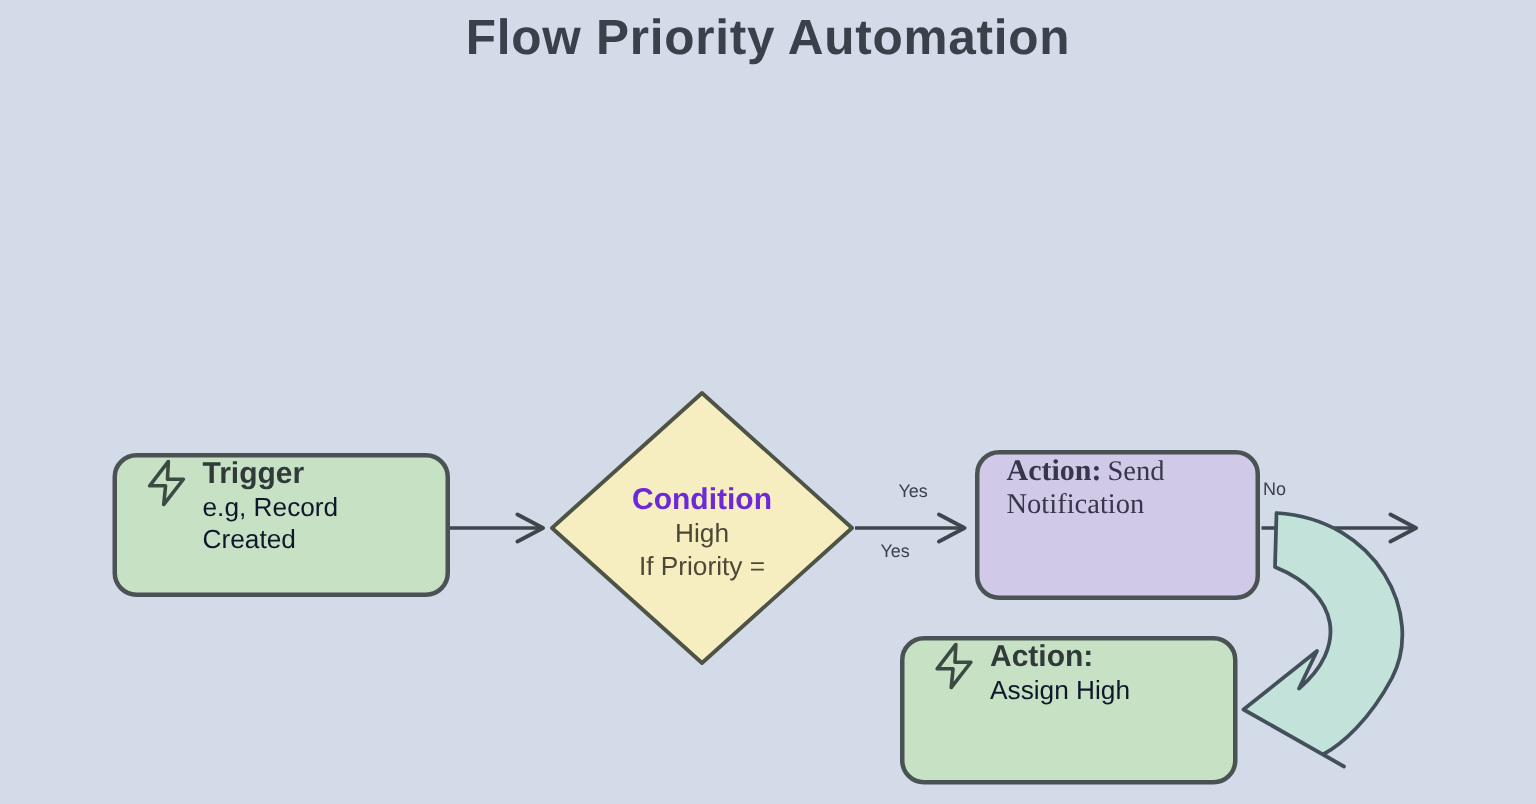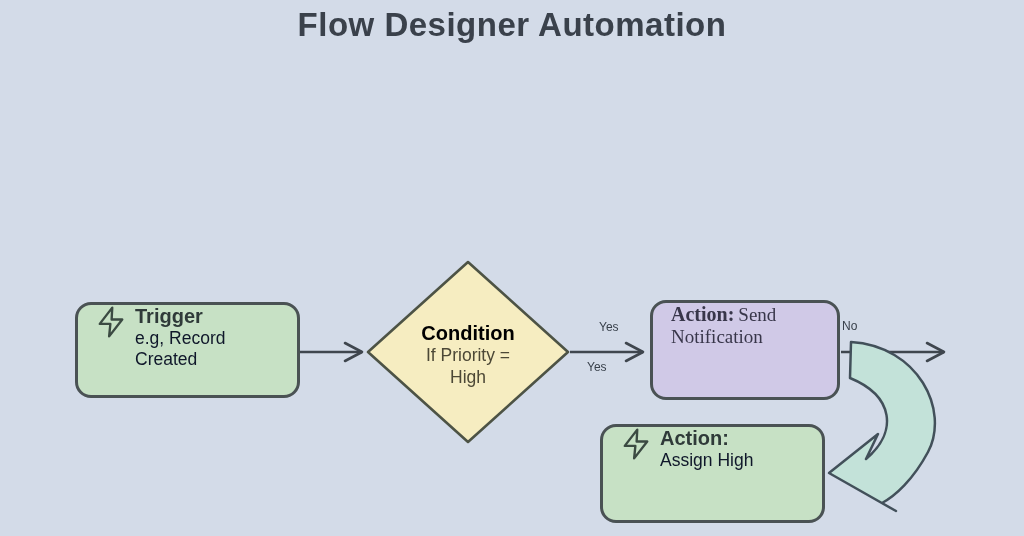--- a/index.html
+++ b/index.html
@@ -56,34 +56,34 @@
   .purple .heading, .purple .sub { color: #38364a; }
   .icon { display: flex; align-items: center; }
   .diamond-text {
     position: absolute;
     left: 388px;
     top: 322px;
     width: 160px;
     text-align: center;
     color: #4a4634;
   }
-  .diamond-text .heading { font-size: 20px; color: #000000; }
+  .diamond-text .heading { font-size: 20px; color: #6d28d9; }
   .diamond-text .sub { font-size: 17.5px; color: #4c4836; line-height: 1.25; }
   .edge-label {
     position: absolute;
     font-size: 12px;
     color: #39414b;
   }
 </style>
 </head>
 <body>
 
 <div id="stage">
 
-  <div id="diagram-title">Flow Designer Automation</div>
+  <div id="diagram-title">Flow Priority Automation</div>
 
   <svg class="layer" width="1024" height="536" viewBox="0 0 1024 536">
     <defs>
       <marker id="chev" markerUnits="userSpaceOnUse" markerWidth="26" markerHeight="24" refX="21" refY="11" orient="auto">
         <path d="M4 2 L21 11 L4 20" fill="none" stroke="#3f464e" stroke-width="2.6" stroke-linecap="round" stroke-linejoin="round"></path>
       </marker>
     </defs>
 
     <line x1="300" y1="352" x2="362" y2="352" stroke="#3f464e" stroke-width="2.4" marker-end="url(#chev)"></line>
 
@@ -111,22 +111,22 @@
       </svg>
     </span>
     <div class="node-text">
       <div class="heading">Trigger</div>
       <div class="sub">e.g, Record Created</div>
     </div>
   </div>
 
   <div class="diamond-text">
     <div class="heading">Condition</div>
+    <div class="sub">High</div>
     <div class="sub">If Priority =</div>
-    <div class="sub">High</div>
   </div>
 
   <div class="node purple" style="left:650px; top:300px; width:190px; height:100px;">
     <div class="node-text" style="width:152px;font-family:Liberation Serif, serif;">
       <span class="heading inline">Action:</span>
       <span class="sub inline" style="font-size:19px;">Send Notification</span>
     </div>
   </div>
 
   <div class="node green" style="left:600px; top:424px; width:225px; height:99px;">

